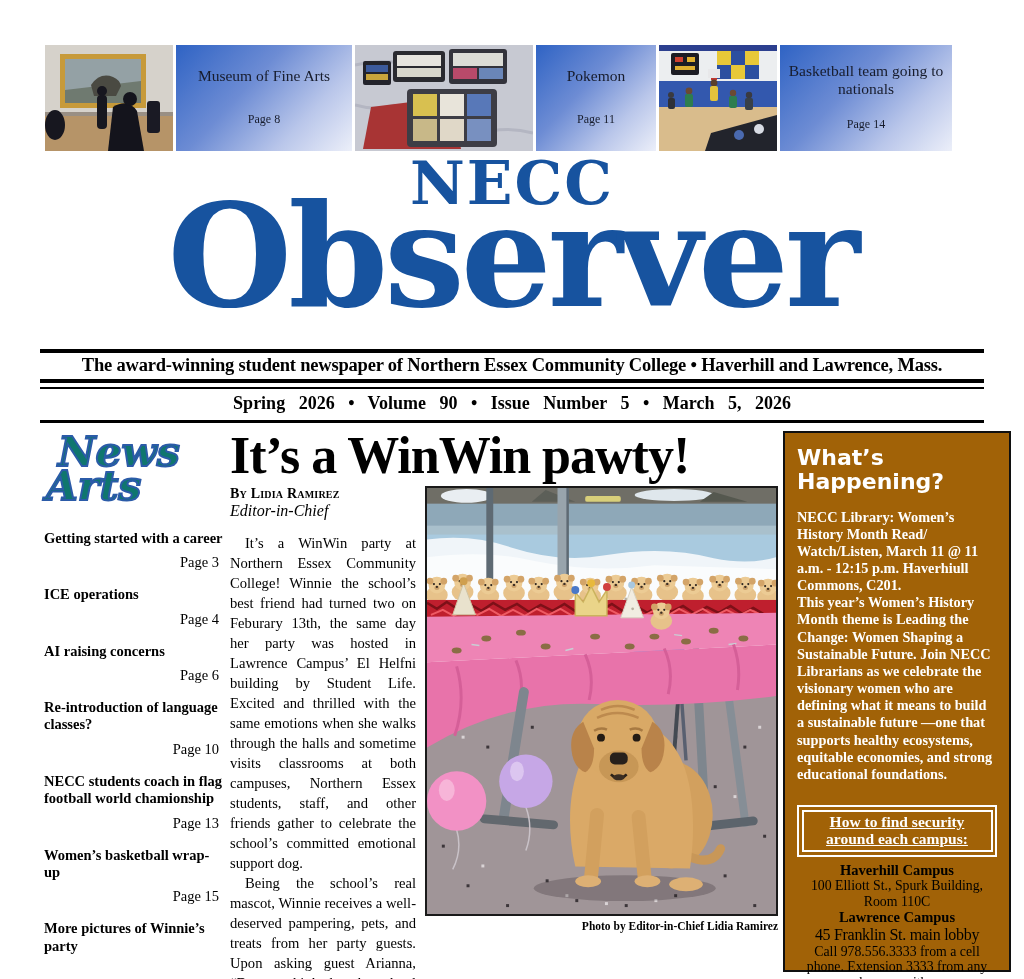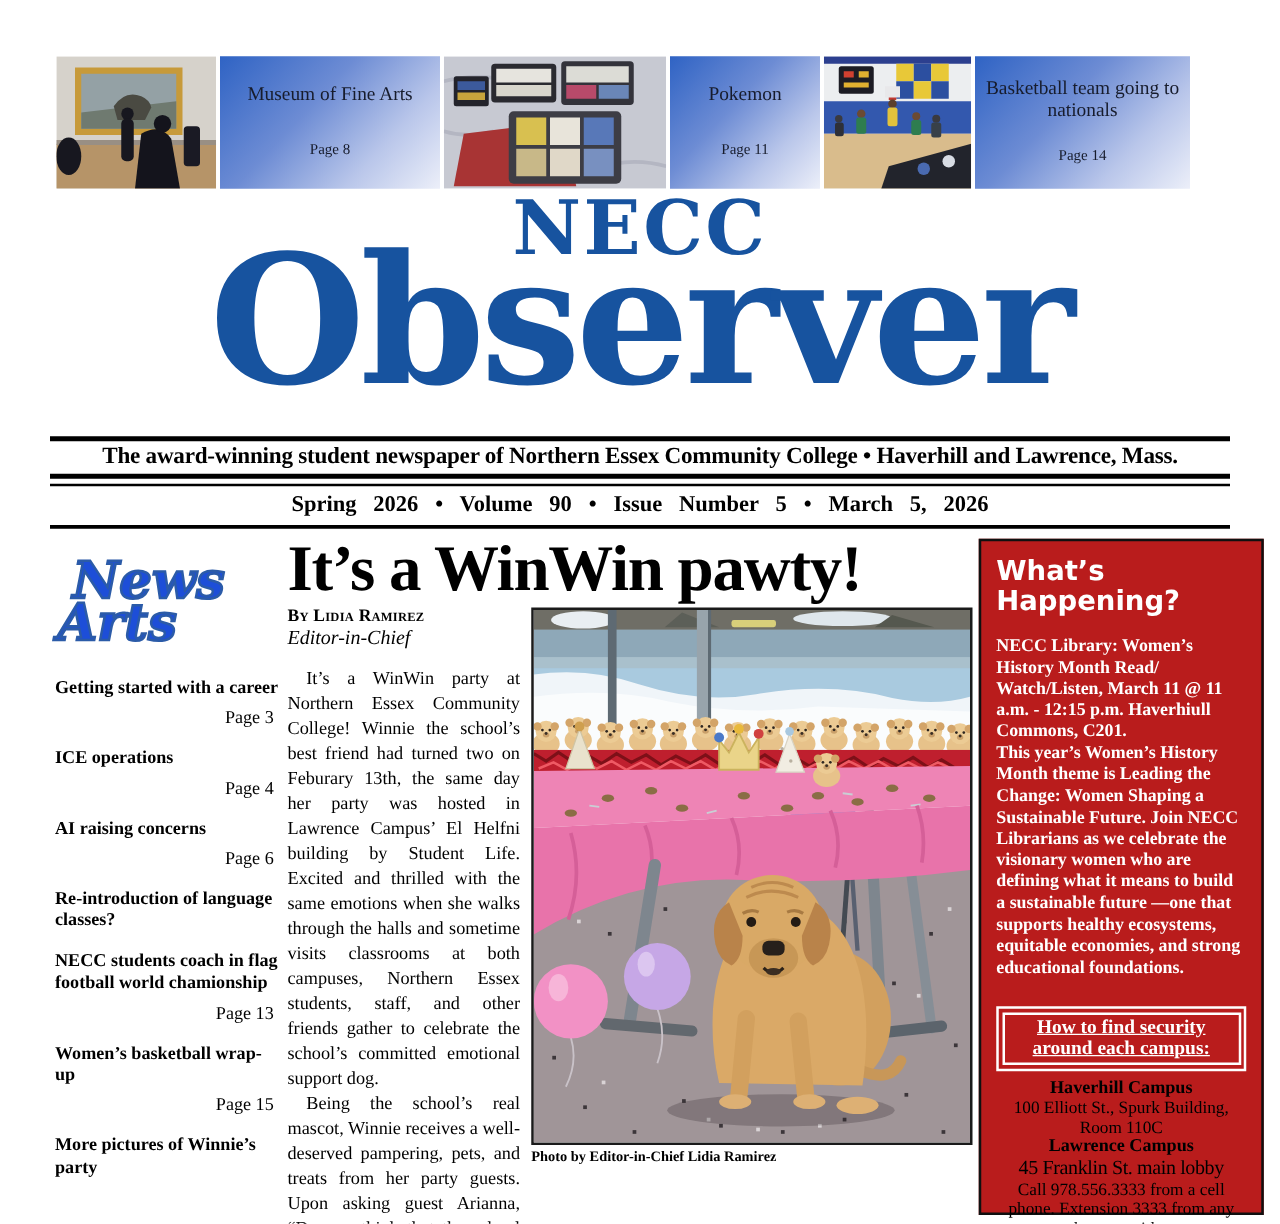--- a/index.html
+++ b/index.html
@@ -35,43 +35,43 @@
   .dateline {
     margin:0 40px; border-bottom:3px solid #000; text-align:center;
     font-weight:bold; font-size:18px; word-spacing:9px; padding:4px 0 6px;
   }
 
   
   .main { margin:8px 13px 0 42px; display:grid; grid-template-columns:183px 548px 228px; column-gap:5px; }
 
   
   .nb-logo { font-family:"DejaVu Serif", serif; font-style:italic; font-weight:bold;
-    font-size:41px; line-height:0.84; color:#1d4ed8;
-    -webkit-text-stroke:2px #2b5ba8; padding-top:4px;margin-top:12px; }
+    font-size:41px; line-height:0.84; color:#0f766e;
+    -webkit-text-stroke:2px #2b5ba8; padding-top:4px; }
   .nb-logo .l1 { padding-left:16px; } .nb-logo .l2 { padding-left:4px; }
   .nb-list { margin-top:26px; padding-left:2px; }
   .nb-item { margin-bottom:15px; }
   .nb-title { font-weight:bold; font-size:14.5px; line-height:1.2; }
   .nb-page  { text-align:right; font-size:14.5px; padding:7px 6px 0 0; }
 
   
   .headline { font-weight:bold; font-size:52px; line-height:0.95; letter-spacing:-1px; white-space:nowrap; }
   .center-row { display:flex; gap:9px; margin-top:6px; }
   .article-col { width:186px; flex:none; }
   .byline { font-weight:bold; font-size:14px; font-variant:small-caps; letter-spacing:0.2px; }
   .byrole { font-style:italic; font-size:16px; margin-bottom:14px; }
   .article-col p { font-size:14.6px; line-height:1.37; text-align:justify; text-indent:15px; }
   .photo-col { width:353px; flex:none; }
   .photo-frame { border:2px solid #1a1a1a; width:353px; height:430px; overflow:hidden; }
   .photo-frame svg { display:block; width:100%; height:100%; }
-  .credit { font-weight:bold; font-size:11.5px; margin-top:4px; }
+  .credit { text-align:right; font-weight:bold; font-size:11.5px; margin-top:4px; }
   .caption { font-family:"Liberation Sans", sans-serif; font-weight:bold; font-size:13.5px; margin-top:8px; }
 
   
-  .wh-box { border:2px solid #101010; background:#b91c1c; color:#fff; padding:13px 12px 12px; height:541px; }
+  .wh-box { border:2px solid #101010; background:#a16207; color:#fff; padding:13px 12px 12px; height:541px; }
   .wh-title { font-family:"DejaVu Sans", sans-serif; font-weight:bold; font-size:22px; line-height:1.08; margin-bottom:15px; }
   .wh-body p { font-weight:bold; font-size:14.3px; line-height:1.2; }
   .sec { margin-top:22px; }
   .sec-frame { border:2px solid #fff; padding:2.5px; }
   .sec-frame-inner { border:2px solid #fff; padding:1px 3px 3px; }
   .sec-title { font-weight:bold; font-size:15.5px; line-height:1.12; text-align:center; text-decoration:underline; }
   .sec-body { color:#000; text-align:center; margin-top:5px; line-height:1.13; }
   .sec-campus { font-weight:bold; font-size:14.5px; }
   .sec-addr { font-size:13.8px; }
   .sec-addr2 { font-size:16px; letter-spacing:-0.3px; }
@@ -204,20 +204,21 @@
             <div class="nb-page">Page 4</div>
           </div>
 
           <div class="nb-item">
             <div class="nb-title">AI raising concerns</div>
             <div class="nb-page">Page 6</div>
           </div>
 
           <div class="nb-item">
             <div class="nb-title">Re-introduction of language classes?</div>
+            <div class="nb-page">Page 10</div>
           </div>
 
 
           <div class="nb-item">
             <div class="nb-title">NECC students coach in flag football world chamionship</div>
             <div class="nb-page">Page 13</div>
           </div>
 
           <div class="nb-item">
             <div class="nb-title">Women’s basketball wrap-up</div>

